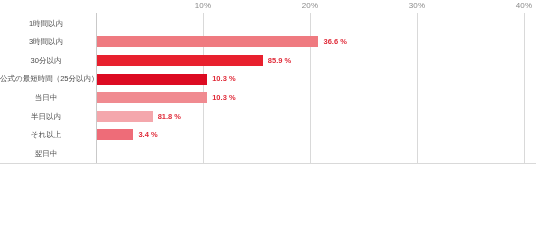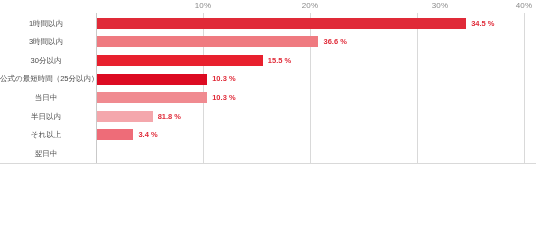--- a/index.html
+++ b/index.html
@@ -111,53 +111,49 @@
   }
 </style>
 </head>
 <body>
 
 <div id="chart-root">
 
   <div class="axis-top">
       <div class="tick-label" style="left: 203px;">10%</div>
       <div class="tick-label" style="left: 310px;">20%</div>
-      <div class="tick-label" style="left: 440px;">30%</div>
+      <div class="tick-label" style="left: 417px;">30%</div>
       <div class="tick-label" style="left: 524px;">40%</div>
     </div>
 
   <div class="gridlines">
       <div class="gridline" style="left: 203px;"></div>
       <div class="gridline" style="left: 310px;"></div>
       <div class="gridline" style="left: 417px;"></div>
       <div class="gridline" style="left: 524px;"></div>
     </div>
   <div class="axis-baseline"></div>
   <div class="axis-bottom-rule"></div>
 
   <div class="rows">
       <div class="row">
         <div class="row-label">1時間以内</div>
-        <div class="bar-track">
-          <div class="bar" style="width: 369.15px; background: rgb(224, 42, 56);"></div>
-          <div class="bar-value" style="color: rgb(224, 42, 56);">34.5 %</div>
-        </div>
       </div>
       <div class="row">
         <div class="row-label">3時間以内</div>
         <div class="bar-track">
           <div class="bar" style="width: 221.49px; background: rgb(239, 122, 128);"></div>
           <div class="bar-value" style="color: rgb(224, 42, 56);">36.6 %</div>
         </div>
       </div>
       <div class="row">
         <div class="row-label">30分以内</div>
         <div class="bar-track">
           <div class="bar" style="width: 165.85px; background: rgb(232, 32, 46);"></div>
-          <div class="bar-value" style="color: rgb(224, 42, 56);">15.5 %</div>
+          <div class="bar-value" style="color: rgb(224, 42, 56);">85.9 %</div>
         </div>
       </div>
       <div class="row">
         <div class="row-label">公式の最短時間（25分以内）</div>
         <div class="bar-track">
           <div class="bar" style="width: 110.21px; background: rgb(220, 11, 34);"></div>
           <div class="bar-value" style="color: rgb(224, 42, 56);">10.3 %</div>
         </div>
       </div>
       <div class="row">

